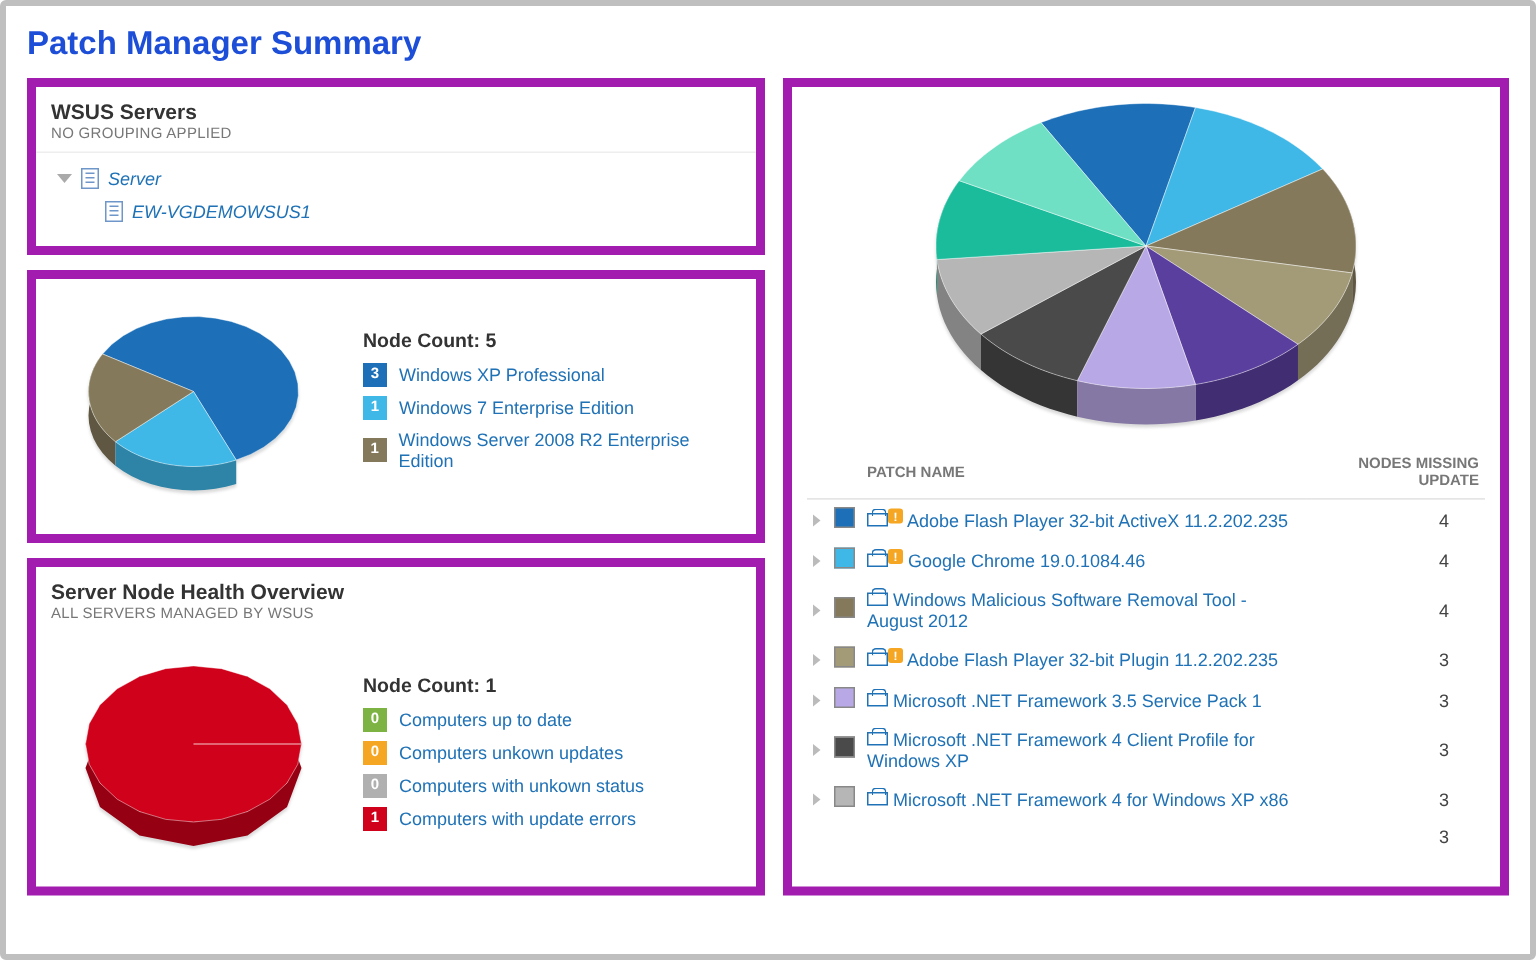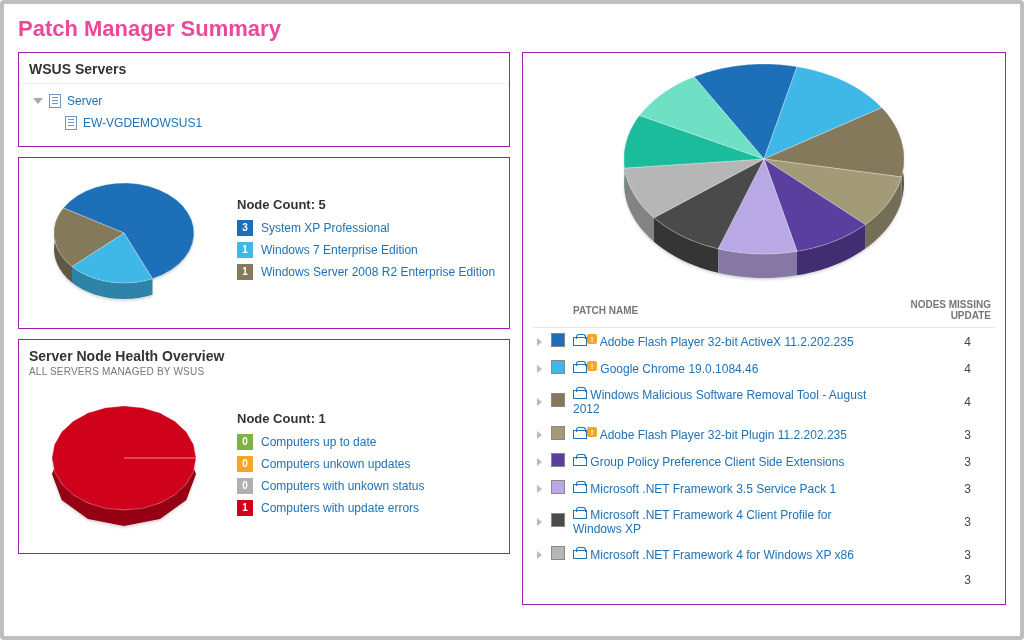--- a/index.html
+++ b/index.html
@@ -1,27 +1,27 @@
 <!DOCTYPE html>
 <html><head>
 <meta charset="utf-8">
 <style>
   * { box-sizing: border-box; margin: 0; padding: 0; }
   body { font-family: "Helvetica Neue", Arial, sans-serif; background: #fff; color: #333; font-size: 12px; }
   .frame { width: 1024px; height: 640px; border: 4px solid #bfbfbf; border-radius: 4px; padding: 12px 14px; }
-  .page-title { font-size: 22px; font-weight: 700; color: #ec4899; margin-bottom: 10px; }
+  .page-title { font-size: 22px; font-weight: 700; color: #1d4ed8; margin-bottom: 10px; }
   .cols { display: flex; gap: 12px; }
   .col-left { flex: 0 0 492px; display: flex; flex-direction: column; gap: 10px; }
   .col-right { flex: 1; display: flex; flex-direction: column; }
-  .panel { border: 1px solid #a21caf; background: #fff; }
+  .panel { border: 6px solid #a21caf; background: #fff; }
   .panel-hd { padding: 8px 10px 6px 10px; }
   .panel-hd .title { font-size: 14px; font-weight: 700; color: #333; }
   .panel-hd .sub { font-size: 10px; color: #777; margin-top: 2px; letter-spacing: 0.2px; }
   .panel-body { padding: 8px 10px 12px 10px; }
-  .tree { padding: 6px 10px 12px 14px; border-top: 1px solid #eee; }
+  .tree { padding: 6px 10px 12px 14px; border-top: 1px solid #eee; font-style: italic; }
   .tree-row { display: flex; align-items: center; gap: 6px; padding: 4px 0; }
   .tree-indent { width: 26px; }
   .tree-link { color: #2072b6; font-size: 12px; cursor: pointer; }
   .caret { width: 0; height: 0; border-left: 5px solid transparent; border-right: 5px solid transparent; border-top: 6px solid #aaa; }
   .doc-icon { width: 12px; height: 14px; border: 1px solid #6e96c9; position: relative; }
   .doc-icon::after { content: ""; position: absolute; left: 2px; right: 2px; top: 2px; height: 1px; background: #6e96c9; box-shadow: 0 3px 0 #6e96c9, 0 6px 0 #6e96c9; }
   .chart-row { display: flex; gap: 18px; align-items: center; }
   .legend { flex: 1; }
   .legend-title { font-size: 13px; font-weight: 700; margin-bottom: 8px; }
   .legend-item { display: flex; align-items: center; gap: 8px; margin-bottom: 6px; }
@@ -50,20 +50,21 @@
 
 <div class="frame">
   <div class="page-title">Patch Manager Summary</div>
   <div class="cols">
 
     <div class="col-left">
 
       <div class="panel">
         <div class="panel-hd">
           <div class="title">WSUS Servers</div>
+          <div class="sub">NO GROUPING APPLIED</div>
         </div>
         <div class="tree">
           <div class="tree-row">
             <span class="caret"></span>
             <span class="doc-icon"></span>
             <span class="tree-link">Server</span>
           </div>
           <div class="tree-row">
             <span class="tree-indent"></span>
             <span class="doc-icon"></span>
@@ -82,21 +83,21 @@
                   <path d="M85 62 L24.37822173508929 37 L30.599782698012035 30.53398044750813 L38.160857554879925 24.842758726130285 L46.8752675489481 20.066471602728804 L56.52843498469398 16.32272711786996 L66.88266684282354 13.703708685546587 L77.68300757126426 12.273905231586333 L88.66351693700607 12.068523262271306 L99.55381835724314 13.092619963309716 L110.08575646817101 15.320978675139912 L120 18.69872981077806 L129.05242737348863 23.142701927151457 L137.0201377834176 28.54346968205708 L143.70693975617968 34.768048249248636 L148.94818203498207 41.66316784620999 L152.6148078402348 49.05904774487395 L154.61653267577913 56.77357683661732 L154.90406743282017 64.61679781214715 L153.4703320513664 72.39558454088797 L150.3506298548041 79.91839747726503 L145.62177826491072 87 L139.400217301988 93.46601955249184 L131.83914244512007 99.15724127386972 L123.12473245105188 103.9335283972712 L113.47156501530603 107.67727288213004 Z" fill="#1d70b8" stroke="rgba(255,255,255,0.6)" stroke-width="0.5"></path>
                   <path d="M85 62 L113.47156501530603 107.67727288213004 L110.08575646817103 108.67902132486009 L106.63118960624634 109.55282581475768 L103.11733315717646 110.29629131445341 L99.55381835724316 110.90738003669028 L95.95041255281618 111.38441702975689 L92.31699242873576 111.72609476841367 L88.66351693700608 111.9314767377287 L85.00000000000001 112 L81.33648306299395 111.9314767377287 L77.68300757126428 111.72609476841367 L74.04958744718384 111.38441702975689 L70.44618164275687 110.90738003669028 L66.88266684282357 110.29629131445341 L63.36881039375369 109.55282581475768 L59.914243531829 108.67902132486009 L56.52843498469401 107.67727288213005 L53.22066501823173 106.55032620941839 L50.000000000000014 105.30127018922194 L46.87526754894813 103.9335283972712 L43.855032339526886 102.45084971874738 L40.94757262651139 100.85729807284855 L38.16085755487995 99.15724127386972 L35.50252531694168 97.35533905932738 L32.97986221658242 95.45653031794292 Z" fill="#3fb8e8" stroke="rgba(255,255,255,0.6)" stroke-width="0.5"></path>
                   <path d="M85 62 L32.97986221658242 95.45653031794292 L30.59978269801205 93.46601955249189 L28.368810393753684 91.38926261462366 L26.29306024382032 89.23195175075136 L24.378221735089305 87.00000000000001 L22.629543306814256 84.69952498697734 L21.051817965017946 82.33683215379003 L19.64937014519589 79.91839747726503 L18.42604385933926 77.45084971874738 L17.385192159765225 74.94095225512605 L16.529667948633616 72.39558454088798 L15.86181615834036 69.82172325201155 L15.383467324220874 67.22642316338269 L15.09593256717983 64.61679781214721 L15 62.00000000000001 L15.09593256717983 59.383202187852824 L15.38346732422086 56.773576836617345 L15.86181615834036 54.17827674798846 L16.529667948633602 51.60441545911205 L17.38519215976521 49.05904774487398 L18.426043859339245 46.549150281252636 L19.649370145195874 44.081602522735 L21.051817965017925 41.66316784621001 L22.62954330681425 39.30047501302266 L24.378221735089284 37.000000000000014 Z" fill="#847a5b" stroke="rgba(255,255,255,0.6)" stroke-width="0.5"></path>
                 </svg>
             </div>
             <div class="legend">
               <div class="legend-title">Node Count: 5</div>
               <div id="os-legend">
                   <div class="legend-item">
                     <span class="badge" style="background: rgb(29, 112, 184);">3</span>
-                    <span class="legend-label">System XP Professional</span>
+                    <span class="legend-label">Windows XP Professional</span>
                   </div>
                   <div class="legend-item">
                     <span class="badge" style="background: rgb(63, 184, 232);">1</span>
                     <span class="legend-label">Windows 7 Enterprise Edition</span>
                   </div>
                   <div class="legend-item">
                     <span class="badge" style="background: rgb(132, 122, 91);">1</span>
                     <span class="legend-label">Windows Server 2008 R2 Enterprise Edition</span>
                   </div>
                 </div>
@@ -209,28 +210,20 @@
                   <td><span class="expand-caret"></span></td>
                   <td><span class="swatch" style="background: rgb(163, 154, 120);"></span></td>
                   <td><span class="icon-stack">
                       <span class="pkg-icon"></span>
                       <span class="warn-dot">!</span>
                     </span><span class="patch-link"> Adobe Flash Player 32-bit Plugin 11.2.202.235</span></td>
                   <td>3</td>
                 </tr>
                 <tr>
                   <td><span class="expand-caret"></span></td>
-                  <td><span class="swatch" style="background: rgb(91, 63, 158);"></span></td>
-                  <td><span class="icon-stack">
-                      <span class="pkg-icon"></span>
-                    </span><span class="patch-link"> Group Policy Preference Client Side Extensions</span></td>
-                  <td>3</td>
-                </tr>
-                <tr>
-                  <td><span class="expand-caret"></span></td>
                   <td><span class="swatch" style="background: rgb(185, 168, 230);"></span></td>
                   <td><span class="icon-stack">
                       <span class="pkg-icon"></span>
                     </span><span class="patch-link"> Microsoft .NET Framework 3.5 Service Pack 1</span></td>
                   <td>3</td>
                 </tr>
                 <tr>
                   <td><span class="expand-caret"></span></td>
                   <td><span class="swatch" style="background: rgb(74, 74, 74);"></span></td>
                   <td><span class="icon-stack">

